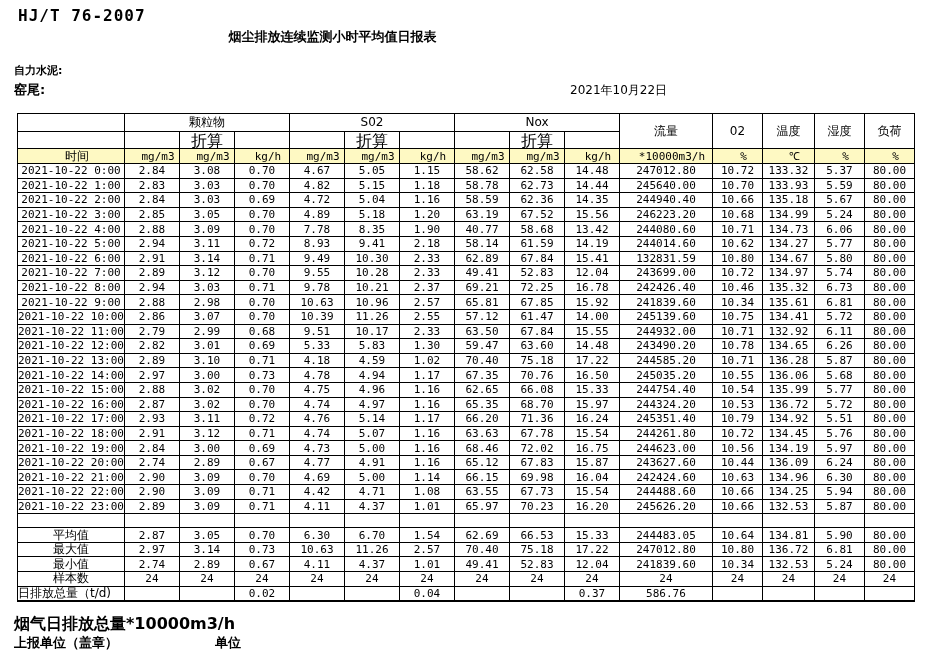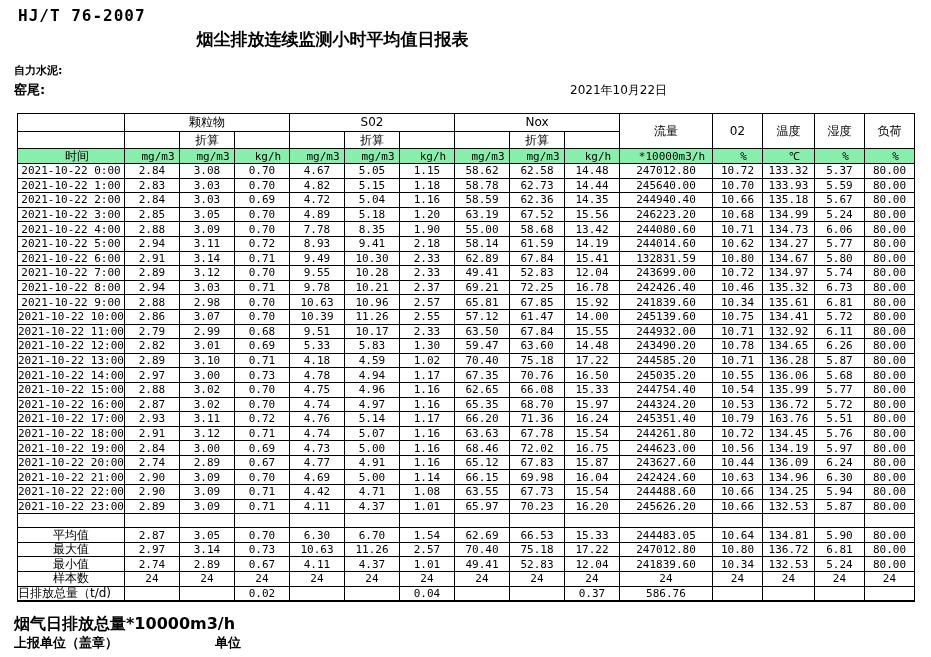--- a/index.html
+++ b/index.html
@@ -3,33 +3,33 @@
 <meta charset="utf-8">
 <style>
   html,body{margin:0;padding:0;}
   body{
     width:931px;height:657px;position:relative;background:#ffffff;color:#000;
     font-family:"DejaVu Sans",sans-serif;
   }
   .std-code{position:absolute;left:18px;top:6px;font-size:16px;font-weight:bold;
     font-family:"DejaVu Sans Mono","Liberation Mono",monospace;letter-spacing:1px;}
   .report-title{position:absolute;left:0;top:28px;width:665px;text-align:center;
-    font-size:17px;font-weight:bold;}
+    font-size:13px;font-weight:bold;}
   .company-line{position:absolute;left:14px;top:63px;font-size:11px;font-weight:bold;text-align:center;}
   .location-line{position:absolute;left:14px;top:81px;font-size:13px;font-weight:bold;}
   .date-line{position:absolute;left:570px;top:82px;font-size:12px;}
   table.report{
     position:absolute;left:17px;top:113px;border-collapse:collapse;table-layout:fixed;
     font-family:"DejaVu Sans Mono","Liberation Mono",monospace;font-size:11px;
   }
   table.report td{border:1px solid #000;text-align:center;padding:0;height:13.6px;
     line-height:13px;overflow:hidden;white-space:nowrap;}
   tr.hrow1 td{height:17px;font-family:"DejaVu Sans",sans-serif;font-size:12px;}
-  tr.hrow2 td{height:16px;font-family:"DejaVu Sans",sans-serif;font-size:12px;}
-  tr.unitrow td{background:#86efac;height:14px;padding-left:12px;}
+  tr.hrow2 td{height:16px;font-family:"DejaVu Sans",sans-serif;font-size:16px;}
+  tr.unitrow td{background:#fef9c3;height:14px;padding-left:12px;}
   tr.unitrow td.timehead{font-family:"DejaVu Sans",sans-serif;font-size:12px;}
   tr.spacer td{height:13px;}
   tr.summary td.slabel{font-family:"DejaVu Sans",sans-serif;font-size:12px;margin-top:43px;}
   tr.summary td.slabel.left{text-align:left;}
   tr.lastrow td{border-bottom:2px solid #000;}
   .footer-note{position:absolute;left:14px;top:614px;font-size:16px;font-weight:bold;
     font-family:"DejaVu Sans",sans-serif;}
   .footer-org{position:absolute;left:14px;top:634px;font-size:13px;font-weight:bold;text-align:right;}
   .footer-unit{position:absolute;left:215px;top:634px;font-size:13px;font-weight:bold;}
 </style>
@@ -172,21 +172,21 @@
         <td>80.00</td>
       </tr>
       <tr>
         <td>2021-10-22  4:00</td>
         <td>2.88</td>
         <td>3.09</td>
         <td>0.70</td>
         <td>7.78</td>
         <td>8.35</td>
         <td>1.90</td>
-        <td>55.00</td>
+        <td>40.77</td>
         <td>58.68</td>
         <td>13.42</td>
         <td>244080.60</td>
         <td>10.71</td>
         <td>134.73</td>
         <td>6.06</td>
         <td>80.00</td>
       </tr>
       <tr>
         <td>2021-10-22  5:00</td>
@@ -398,21 +398,21 @@
         <td>3.11</td>
         <td>0.72</td>
         <td>4.76</td>
         <td>5.14</td>
         <td>1.17</td>
         <td>66.20</td>
         <td>71.36</td>
         <td>16.24</td>
         <td>245351.40</td>
         <td>10.79</td>
-        <td>163.76</td>
+        <td>134.92</td>
         <td>5.51</td>
         <td>80.00</td>
       </tr>
       <tr>
         <td>2021-10-22 18:00</td>
         <td>2.91</td>
         <td>3.12</td>
         <td>0.71</td>
         <td>4.74</td>
         <td>5.07</td>

